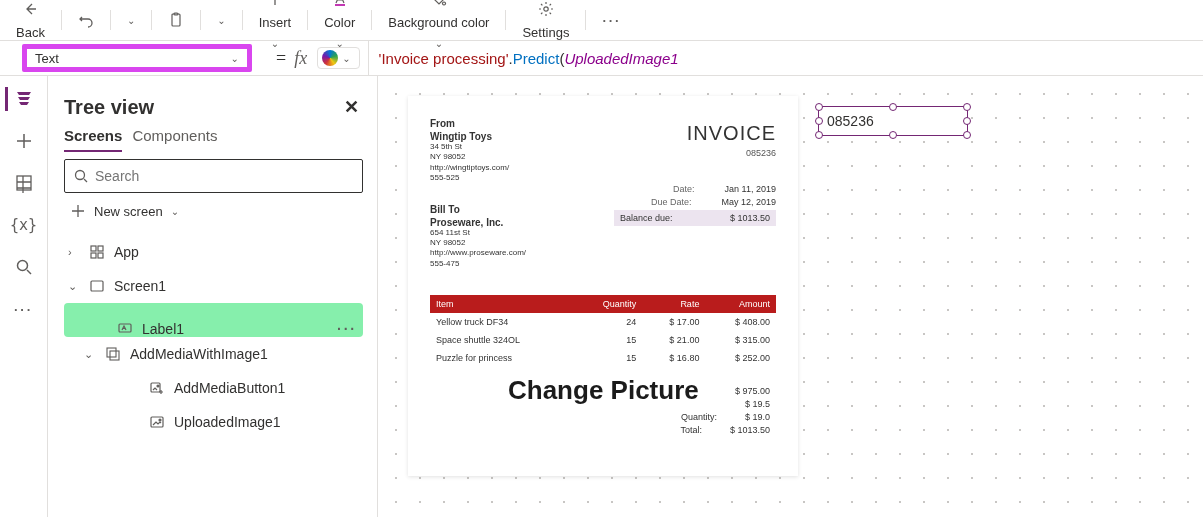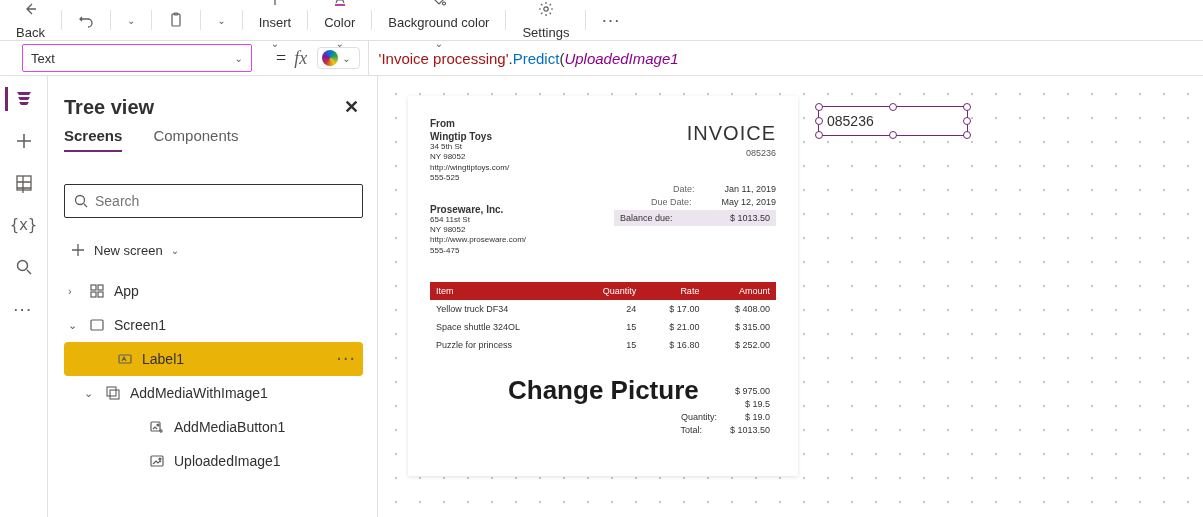--- a/index.html
+++ b/index.html
@@ -8,21 +8,21 @@
   
   .toolbar { display: flex; align-items: center; height: 40px; padding: 0 8px; gap: 4px; }
   .tb-btn { display: flex; align-items: center; gap: 8px; padding: 4px 8px; border-radius: 2px; cursor: pointer; flex-direction: column; }
   .tb-sep { width: 1px; height: 20px; background: #e1dfdd; margin: 0 4px; }
   .chev { font-size: 10px; color: #605e5c; }
   .icn { width: 16px; height: 16px; display: inline-flex; align-items: center; justify-content: center; color: #605e5c; }
   .icn svg { width: 16px; height: 16px; }
 
   
   .formula-bar { display: flex; align-items: center; height: 36px; border-top: 1px solid #e1dfdd; border-bottom: 1px solid #e1dfdd; padding: 0 0 0 0; gap: 0; }
-  .prop-select { width: 230px; height: 28px; margin: 0 18px 0 22px; border: 1px solid #d946ef; border-radius: 2px; display: flex; align-items: center; justify-content: space-between; padding: 0 8px; }
+  .prop-select { width: 230px; height: 28px; margin: 0 18px 0 22px; border: 5px solid #d946ef; border-radius: 2px; display: flex; align-items: center; justify-content: space-between; padding: 0 8px; }
   .eq { font-family: "Cambria Math", serif; font-size: 18px; padding: 0 6px; color: #323130; }
   .fx { font-family: "Cambria Math", serif; font-style: italic; font-size: 18px; padding: 0 10px 0 2px; color: #605e5c; }
   .copilot-btn { display: flex; align-items: center; gap: 4px; padding: 2px 8px 2px 4px; border-radius: 4px; border: 1px solid #e1dfdd; margin-right: 8px; }
   .copilot-dot { width: 16px; height: 16px; border-radius: 50%; background: conic-gradient(#0078d4, #2ea44f, #f2c811, #d13438, #7719aa, #0078d4); position: relative; }
   .formula-input { flex: 1; font-family: Consolas, monospace; font-size: 15px; padding: 0 10px; height: 100%; display: flex; align-items: center; border-left: 1px solid #e1dfdd; }
   .tok-str { color: #a31515; }
   .tok-fn  { color: #0070c1; }
   .tok-op  { color: #323130; }
   .tok-id  { color: #8b008b; font-style: italic; }
 
@@ -32,29 +32,29 @@
   .rail-btn { width: 38px; height: 38px; display: flex; align-items: center; justify-content: center; border-radius: 4px; cursor: pointer; color: #605e5c; }
   .rail-btn.active { color: #742774; }
   .rail-btn.active .rail-ind { position: absolute; left: 0; width: 3px; height: 24px; background: #742774; }
   .rail-btn svg { width: 20px; height: 20px; }
   .rail-txt { font-family: Consolas, monospace; font-size: 15px; }
 
   
   .tree-panel { width: 330px; border-right: 1px solid #e1dfdd; padding: 16px 14px 0 16px; position: relative; }
   .tree-title { font-size: 20px; font-weight: 600; margin-bottom: 5px; display: flex; justify-content: space-between; align-items: center; }
   .close-x { font-size: 18px; cursor: pointer; padding: 4px; }
-  .tabs { display: flex; gap: 31px; margin-bottom: 32px; font-size: 15px; }
+  .tabs { display: flex; gap: 10px; margin-bottom: 7px; font-size: 15px; }
   .tab { padding-bottom: 6px; cursor: pointer; color: #605e5c; }
   .tab.active { color: #323130; font-weight: 600; border-bottom: 2px solid #742774; }
-  .search-box { border: 1px solid #323130; border-radius: 2px; height: 34px; display: flex; align-items: center; padding: 4px 8px; gap: 6px; margin-bottom: 18px; }
+  .search-box { border: 1px solid #323130; border-radius: 2px; height: 34px; display: flex; align-items: center; padding: 4px 8px; gap: 6px; margin-bottom: 4px; }
   .search-box input { border: none; outline: none; font-size: 14px; flex: 1; }
   .new-screen { display: flex; align-items: center; gap: 8px; padding: 6px 6px; margin-bottom: 10px; cursor: pointer; }
   .tree { font-size: 14px; }
   .tree-item { display: flex; align-items: center; gap: 8px; height: 34px; padding: 0 6px; border-radius: 4px; cursor: pointer; }
-  .tree-item.selected { background: #eab308; }
+  .tree-item.selected { background: #86efac; align-items: flex-end; }
   .indent-0 { padding-left: 4px; }
   .indent-1 { padding-left: 20px; }
   .indent-2 { padding-left: 52px; }
   .indent-3 { padding-left: 84px; }
   .tree-exp { width: 12px; font-size: 11px; color: #605e5c; }
   .tree-icn { width: 18px; height: 18px; display: inline-flex; align-items: center; justify-content: center; color: #605e5c; }
   .tree-icn svg { width: 16px; height: 16px; }
   .tree-more { margin-left: auto; letter-spacing: 2px; color: #605e5c; font-weight: bold; }
 
   
@@ -334,20 +334,21 @@
             <span class="inv-meta-label">Due Date:</span>
             <span>May 12, 2019</span>
           </div>
         <div class="inv-balance">
             <span>Balance due:</span>
             <span>$ 1013.50</span>
           </div>
       </div>
 
       <div class="inv-billto">
+        <div class="inv-from">Bill To</div>
         <div class="inv-company">Proseware, Inc.</div>
         <div class="inv-small">654 11st St</div>
         <div class="inv-small">NY 98052</div>
         <div class="inv-small">http://www.proseware.com/</div>
         <div class="inv-small">555-475</div>
       </div>
 
       <table class="inv-table">
         <thead>
             <tr>

